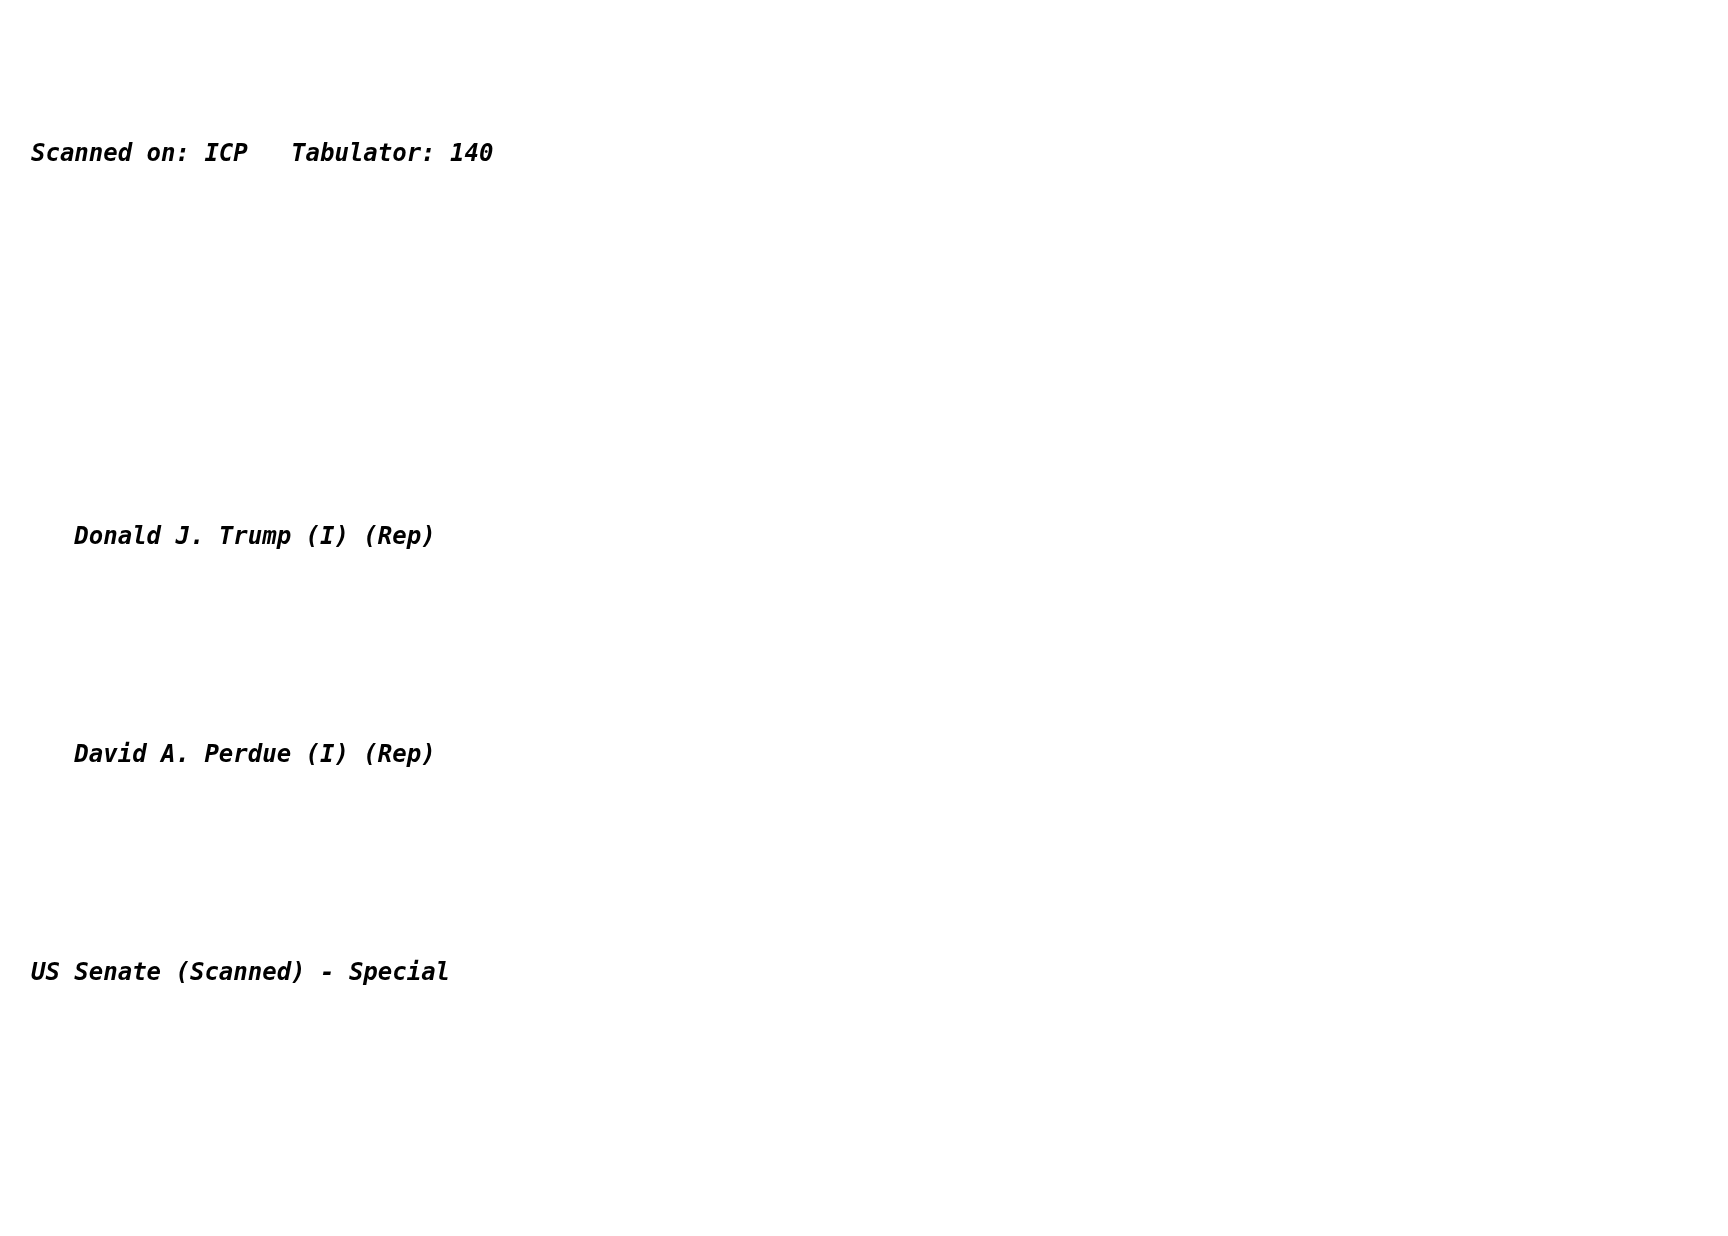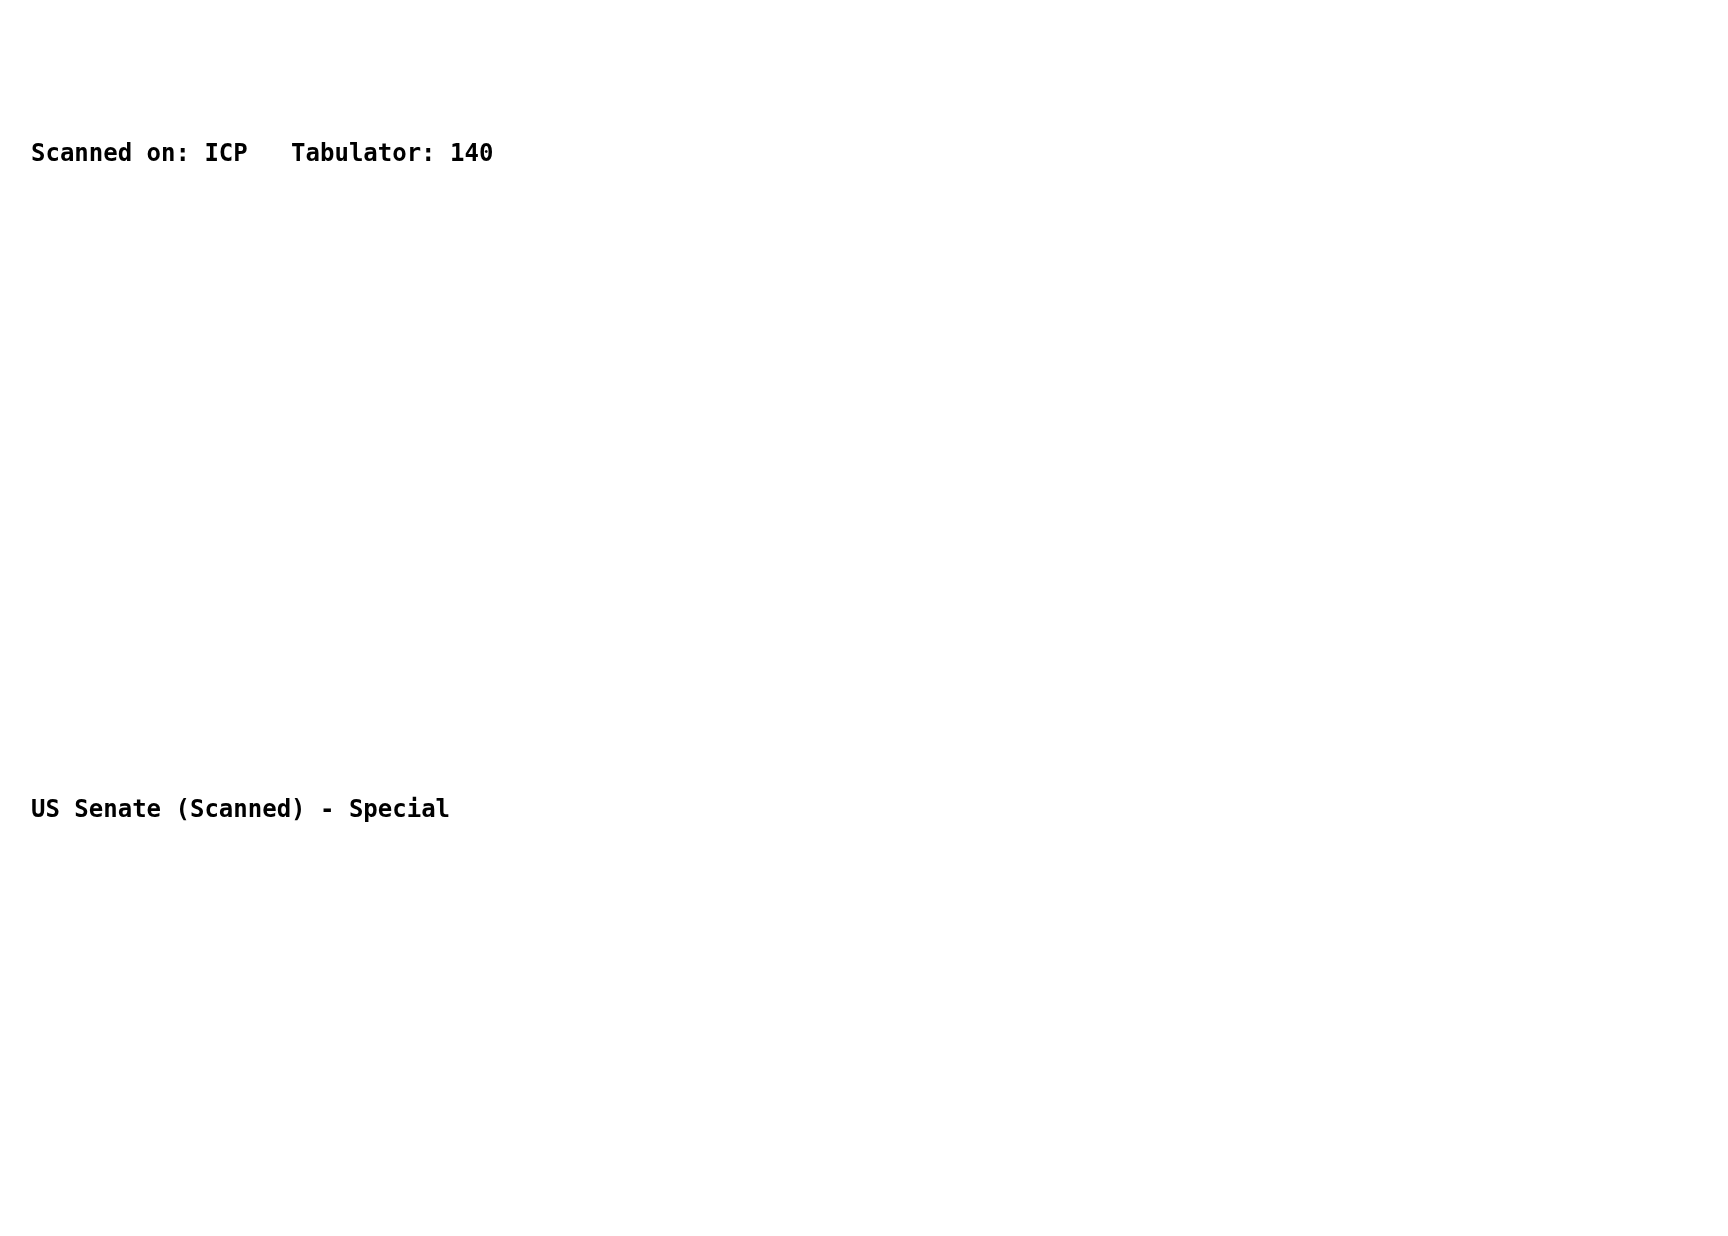--- a/index.html
+++ b/index.html
@@ -17,20 +17,21 @@
     font-weight: 700;
     font-size: 24px;
     line-height: 27.3px;
     color: #000000;
     padding: 4px 0 0 31px;
     white-space: pre;
   }
   .line {
     height: 27.3px;
     white-space: pre;
+    font-style: italic;
   }
   .blank-line {
     height: 27.3px;
   }
   
   .h-label1 { display: inline-block; width: 12ch; }
   .h-val1   { display: inline-block; width: 6ch; }
   .h-label2 { display: inline-block; width: 11ch; }
   .h-val2   { display: inline-block; width: 3ch; text-align: right; }
   
@@ -42,23 +43,25 @@
 <div class="report">
 
   <div class="header">
     <div class="line"><span class="h-label1">Scanned on:</span><span class="h-val1">ICP</span><span class="h-label2">Tabulator:</span><span class="h-val2">140</span></div>
   </div>
 
   <div class="blank-line"></div>
 
   <div id="contest-list">
   <div class="contest">
+    <div class="line sel-line"><span class="t">Donald J. Trump (I) (Rep)</span></div>
   </div>
 
   <div class="contest">
+    <div class="line sel-line"><span class="t">David A. Perdue (I) (Rep)</span></div>
   </div>
 
   <div class="contest">
     <div class="line title-line"><span class="t">US Senate (Scanned) - Special</span></div>
     
   </div>
 
   
 
   

